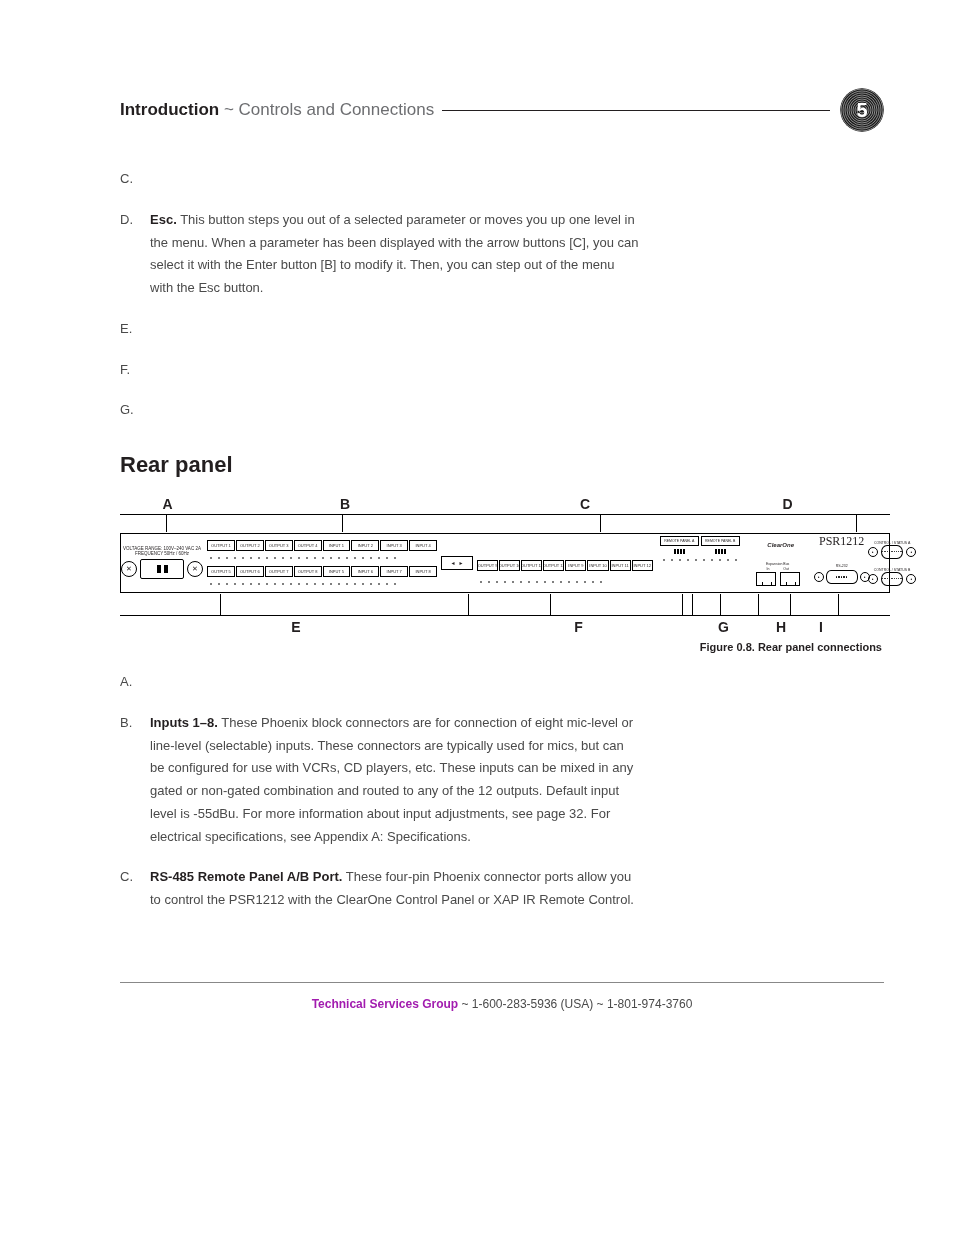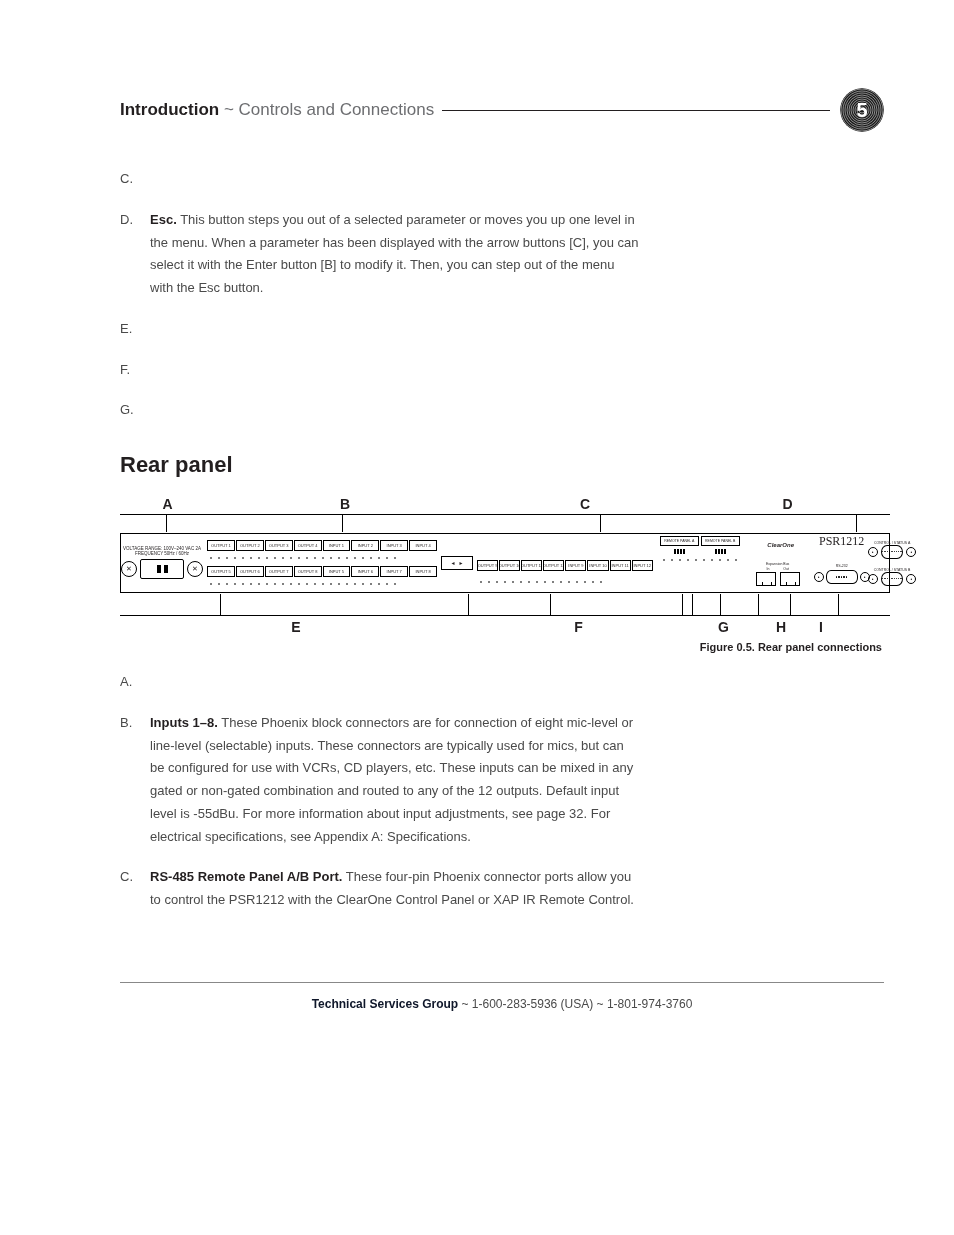--- a/index.html
+++ b/index.html
@@ -177,21 +177,21 @@
     padding-right: 2px;
   }
   .footer {
     margin-top: 70px;
     border-top: 1px solid #888;
     padding-top: 14px;
     text-align: center;
     font-size: 12px;
     color: #4a4a4a;
   }
-  .footer b { color:#0f172a; }
+  .footer b { color:#a21caf; }
 </style>
 </head>
 <body>
 
 <div class="page">
 
   <div class="header">
     <div class="header-title">
       <span>Introduction</span><span class="light"><span> ~ </span><span>Controls and Connections</span></span>
     </div>
@@ -511,21 +511,21 @@
       <div class="tickb" style="left:718px"></div>
     </div>
     <div class="diagram-labels-bot">
       <span class="lblE">E</span>
       <span class="lblF">F</span>
       <span class="lblG">G</span>
       <span class="lblH">H</span>
       <span class="lblI">I</span>
     </div>
   </div>
-  <div class="fig-caption">Figure 0.5. Rear panel connections</div>
+  <div class="fig-caption">Figure 0.8. Rear panel connections</div>
 
   <ul class="body-list">
     <li>
       <span class="letter">A.</span>
     </li>
     <li>
       <span class="letter">B.</span>
       <span class="txt"><b>Inputs 1–8.</b><span> These Phoenix block connectors are for connection of eight mic-level or line-level (selectable) inputs. These connectors are typically used for mics, but can be configured for use with VCRs, CD players, etc. These inputs can be mixed in any gated or non-gated combination and routed to any of the 12 outputs. Default input level is -55dBu. For more information about input adjustments, see page 32. For electrical specifications, see Appendix A: Specifications.</span></span>
     </li>
     <li>

